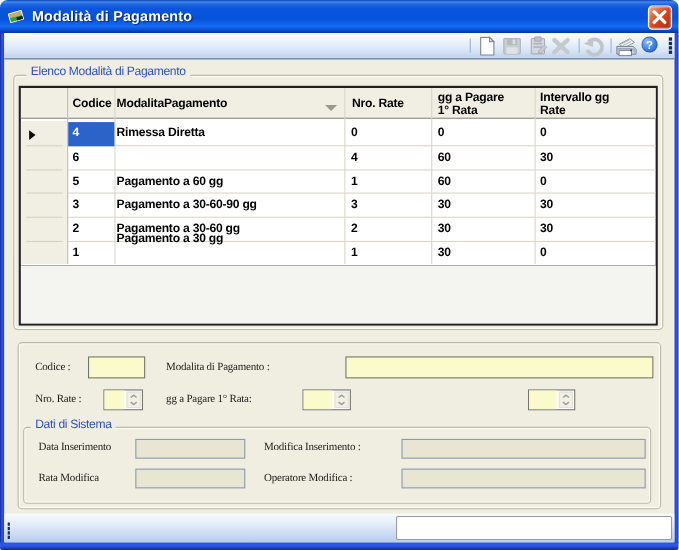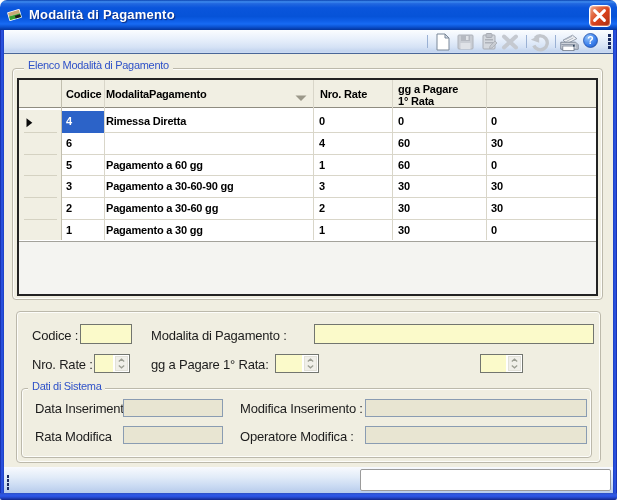--- a/index.html
+++ b/index.html
@@ -27,21 +27,21 @@
   .grip { width:3px; height:3px; background:#1A2A60; }
   
   .gbox { border:1px solid #BCB9AB; border-radius:4px; box-shadow:inset 0 0 0 1px #FDFDFA; }
   .glabel { font-size:11px; color:#2E51C8; background:#F0EEE1; padding:0 4px; line-height:12px; letter-spacing:-0.3px; }
   
   #grid { left:13px; top:48px; width:581px; height:218px; border:2px solid #222; background:#fff; }
   .hdr { background:#F1EFE3; }
   .vline { position:absolute; width:1px; background:#D9D6C9; }
   .hline { position:absolute; height:1px; background:#D9D6C9; }
   .cellt { position:absolute; font-size:11px; color:#000; white-space:nowrap; letter-spacing:-0.2px;font-weight:bold; }
-  .lab { position:absolute; font-size:13px; color:#1c1c1c; white-space:nowrap; letter-spacing:-0.2px; }
+  .lab { position:absolute; font-size:10px; color:#1c1c1c; white-space:nowrap; letter-spacing:-0.2px;font-family:Liberation Serif, serif; }
   .ybox { position:absolute; border:1px solid #72756F; background:#FBFACA; }
   .dbox { position:absolute; border:1px solid #8A9CB2; background:#E8E5D2; }
   .numctl { border:1px solid #72756F; background:#fff; display:flex; }
   .numy { background:#FBFACA; height:100%; }
   .numsp { flex:1; margin:1px 1px 1px 2px; background:#F0EFE9; border:1px solid #E2E1D8; display:flex; align-items:center; justify-content:center; }
   
   #status { left:0; top:437px; width:609px; height:26px;
     background:linear-gradient(to bottom,#F8FAFE 0%,#E1EBF8 40%,#CCDCF3 70%,#B7CBEB 100%); }
 </style></head>
 <body>
@@ -127,20 +127,21 @@
     <div class="abs glabel" style="left:20px;top:29px">Elenco Modalità di Pagamento</div>
 
     <div id="grid" class="abs">
       <div class="abs hdr" style="left:0;top:0;width:577px;height:28px;border-bottom:1.5px solid #8F8C80"></div>
       <div class="abs hdr" style="left:0;top:29.5px;width:42px;height:130.8px"></div>
       <div class="abs vline" style="left:42px;top:0;height:160.3px;background:#C2BFAF"></div>
       <div class="cellt" style="left:47px;top:8px">Codice</div>
       <div class="cellt" style="left:87px;top:8px">ModalitaPagamento</div>
       <div class="cellt" style="left:301px;top:8px">Nro. Rate</div>
       <div class="cellt" style="left:379px;top:2.5px">gg a Pagare<br>1° Rata</div>
+      <div class="cellt" style="left:472px;top:2.5px">Intervallo gg<br>Rate</div>
       <svg class="abs" style="left:274px;top:13.5px" width="16" height="8">
           <path d="M2.5 1.5 h11 l-5.5 5.5 z" fill="#9B988A"></path>
         </svg>
       <div class="vline" style="left:84.5px;top:0;height:160.3px"></div>
       <div class="vline" style="left:294px;top:0;height:160.3px"></div>
       <div class="vline" style="left:373px;top:0;height:160.3px"></div>
       <div class="vline" style="left:467px;top:0;height:160.3px"></div>
       <div class="hline" style="left:4.5px;top:51.8px;width:33px;background:#D5D2C2"></div>
         <div class="hline" style="left:43px;top:51.8px;width:534px"></div>
       <div class="hline" style="left:4.5px;top:73.6px;width:33px;background:#D5D2C2"></div>
@@ -175,21 +176,21 @@
       <div class="cellt" style="left:87px;top:100.4px">Pagamento a 30-60-90 gg</div>
       <div class="cellt" style="left:300px;top:100.4px">3</div>
       <div class="cellt" style="left:379px;top:100.4px">30</div>
       <div class="cellt" style="left:472px;top:100.4px">30</div>
       <div class="cellt" style="left:47px;top:122.2px">2</div>
       <div class="cellt" style="left:87px;top:122.2px">Pagamento a 30-60 gg</div>
       <div class="cellt" style="left:300px;top:122.2px">2</div>
       <div class="cellt" style="left:379px;top:122.2px">30</div>
       <div class="cellt" style="left:472px;top:122.2px">30</div>
       <div class="cellt" style="left:47px;top:144.0px">1</div>
-      <div class="cellt" style="left:87px;top:144.0px">Pagamento a 30 gg</div>
+      <div class="cellt" style="left:87px;top:131px">Pagamento a 30 gg</div>
       <div class="cellt" style="left:300px;top:144.0px">1</div>
       <div class="cellt" style="left:379px;top:144.0px">30</div>
       <div class="cellt" style="left:472px;top:144.0px">0</div>
     </div>
 
     <div class="abs gbox" style="left:12px;top:281px;width:585px;height:152px"></div>
 
     <div class="lab" style="left:28px;top:298px">Codice :</div>
     <div class="ybox" style="left:76px;top:294px;width:52px;height:20px"></div>
     <div class="lab" style="left:147px;top:298px">Modalita di Pagamento :</div>

